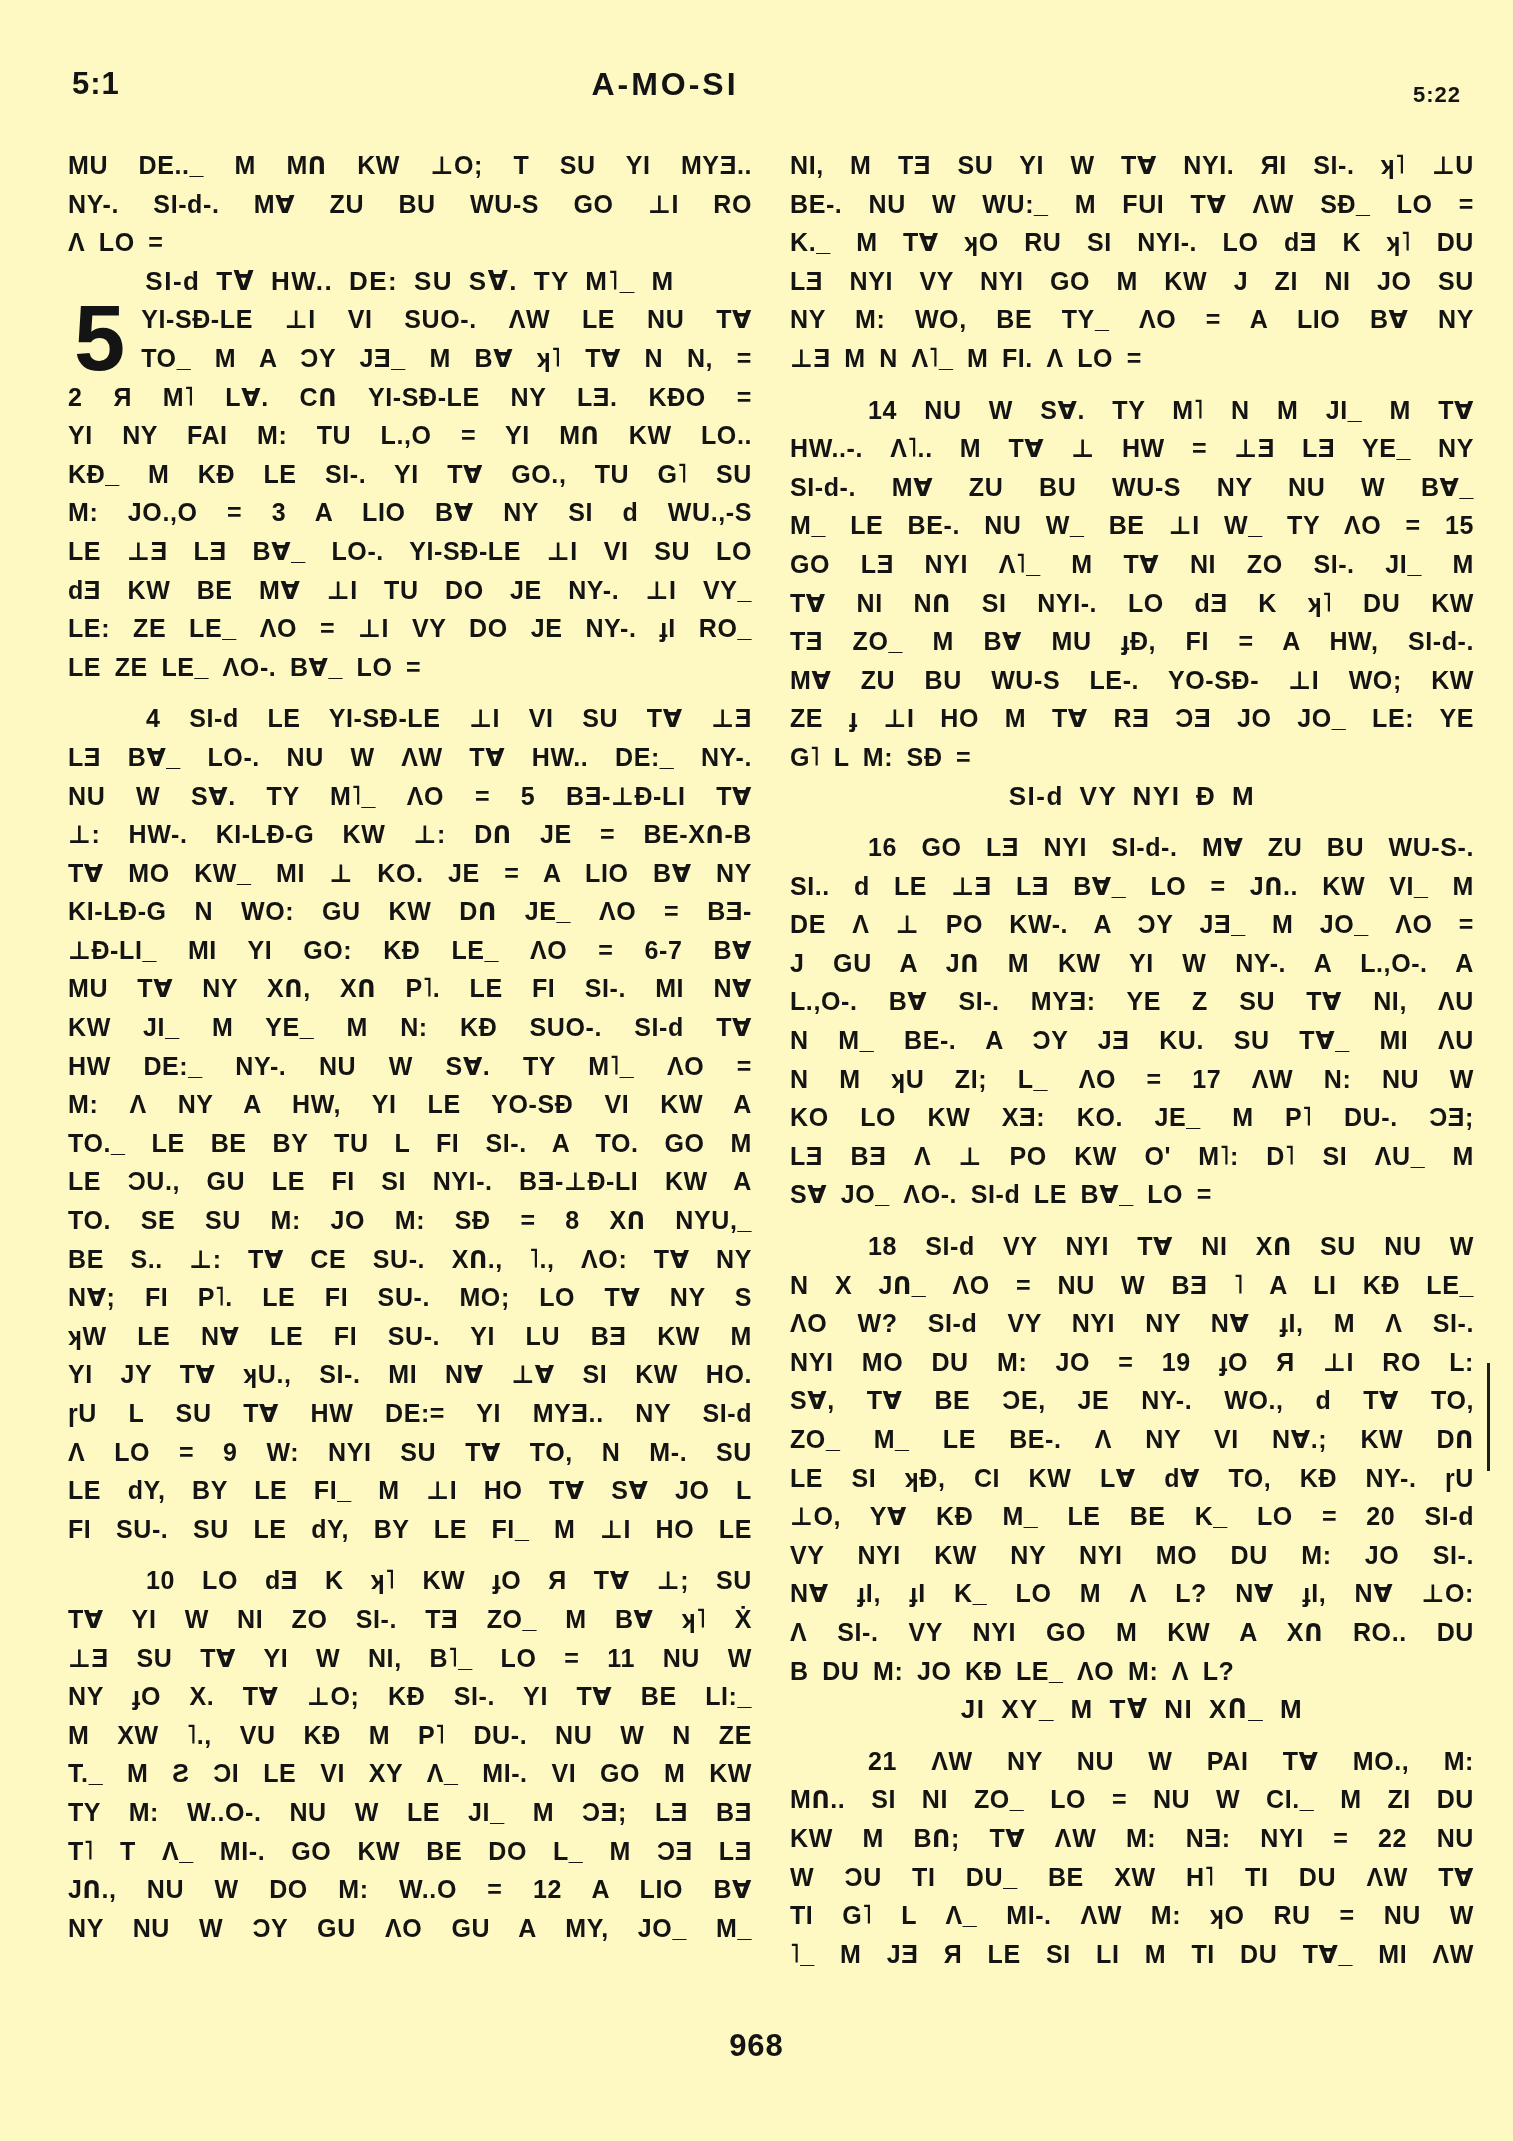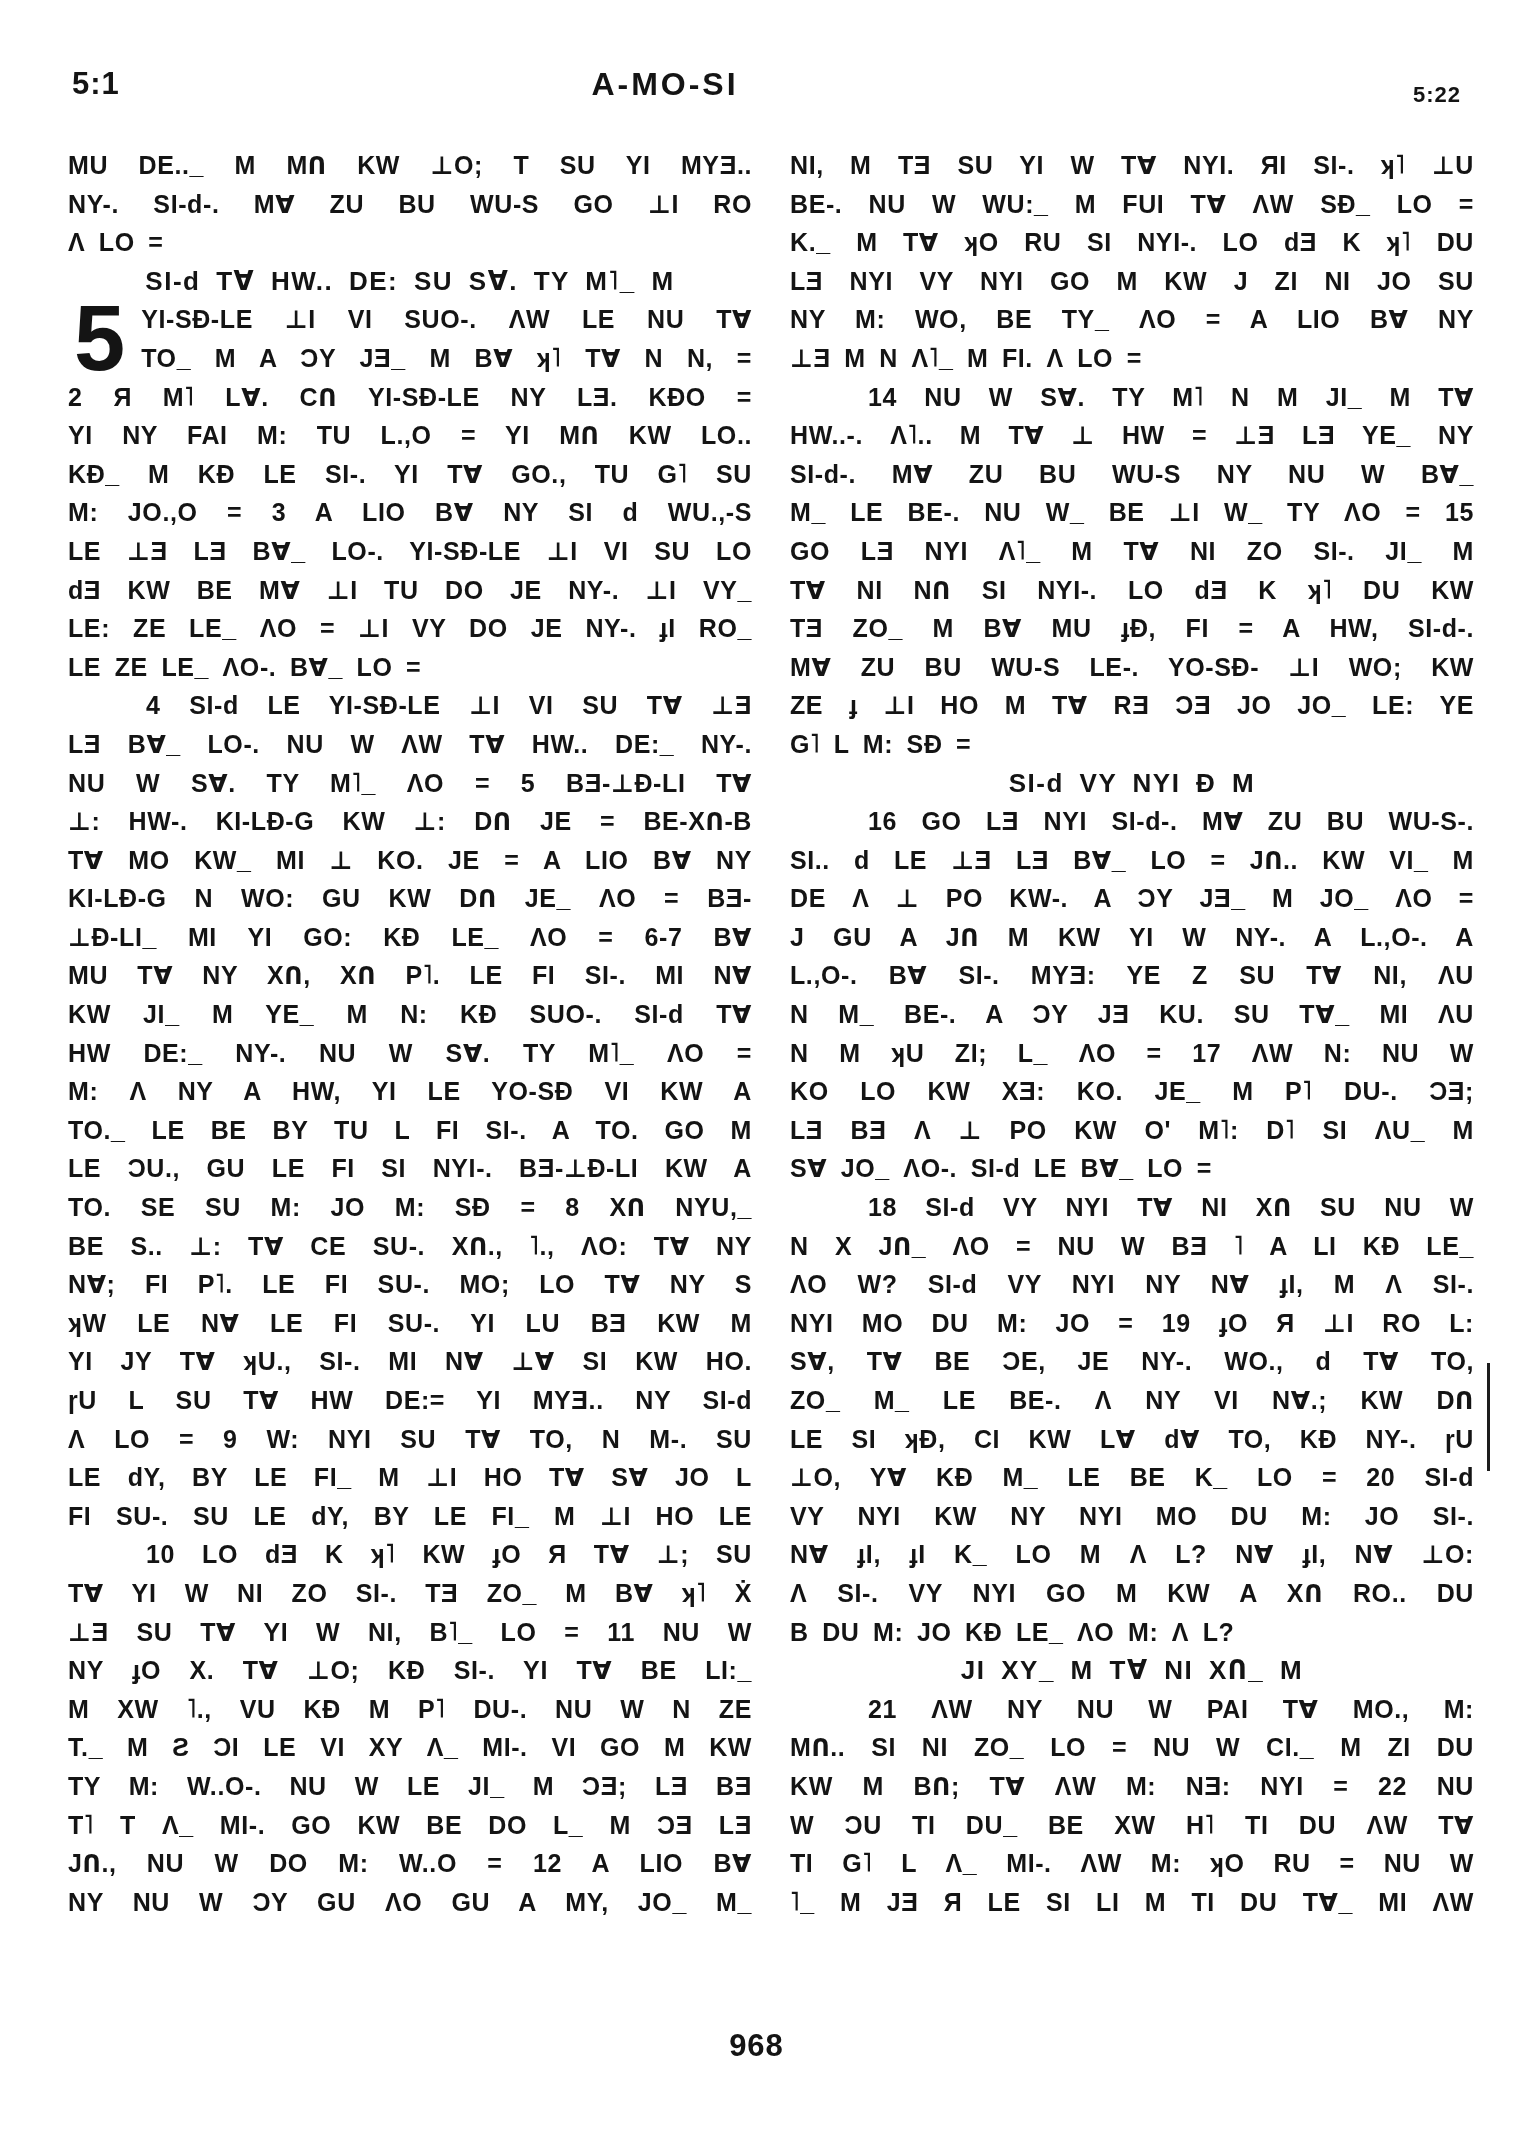--- a/index.html
+++ b/index.html
@@ -1,19 +1,19 @@
 <!DOCTYPE html>
 <html><head>
 <meta charset="utf-8">
 <style>
   html,body{margin:0;padding:0;background:#e8e8e8;}
   .page{
     position:relative;
     width:1513px;height:2141px;
-    background:#ffffff;
+    background:#fef9c3;
     font-family:"Liberation Sans","DejaVu Sans",sans-serif;
     color:#141414;
     overflow:hidden;
   }
   .hdr{position:absolute;top:66px;left:0;width:100%;height:48px;font-weight:700;}
   .hdr .ref-left{position:absolute;left:72px;top:0;font-size:31px;letter-spacing:1px;}
   .hdr .title{position:absolute;left:0;width:1330px;top:0;text-align:center;font-size:32px;letter-spacing:3px;}
   .hdr .ref-right{position:absolute;right:52px;top:16px;font-size:22px;letter-spacing:1px;}
 
   .columns{
@@ -25,21 +25,21 @@
     font-size:25px;
     font-weight:700;
     line-height:38.6px;
     letter-spacing:0.6px;
     word-spacing:6px;
     text-align:justify;
     text-align-last:justify;
     white-space:normal;
   }
   .line.last{text-align:left;text-align-last:left;}
-  .line.indent{padding-left:78px;}
+  .line.indent{padding-left:78px;margin-top:13px;}
   .line.heading{
     text-align:center;text-align-last:center;
     font-size:26px;letter-spacing:1.5px;word-spacing:7px;
   }
   .chapter{overflow:visible;}
   .dropcap{
     float:left;
     font-size:92px;line-height:72px;height:74px;
     font-weight:700;
     margin:2px 16px 0 6px;

